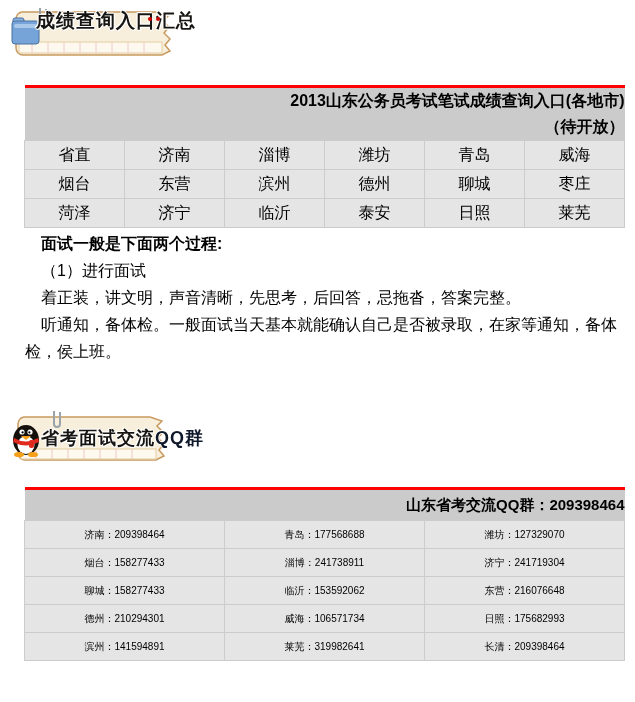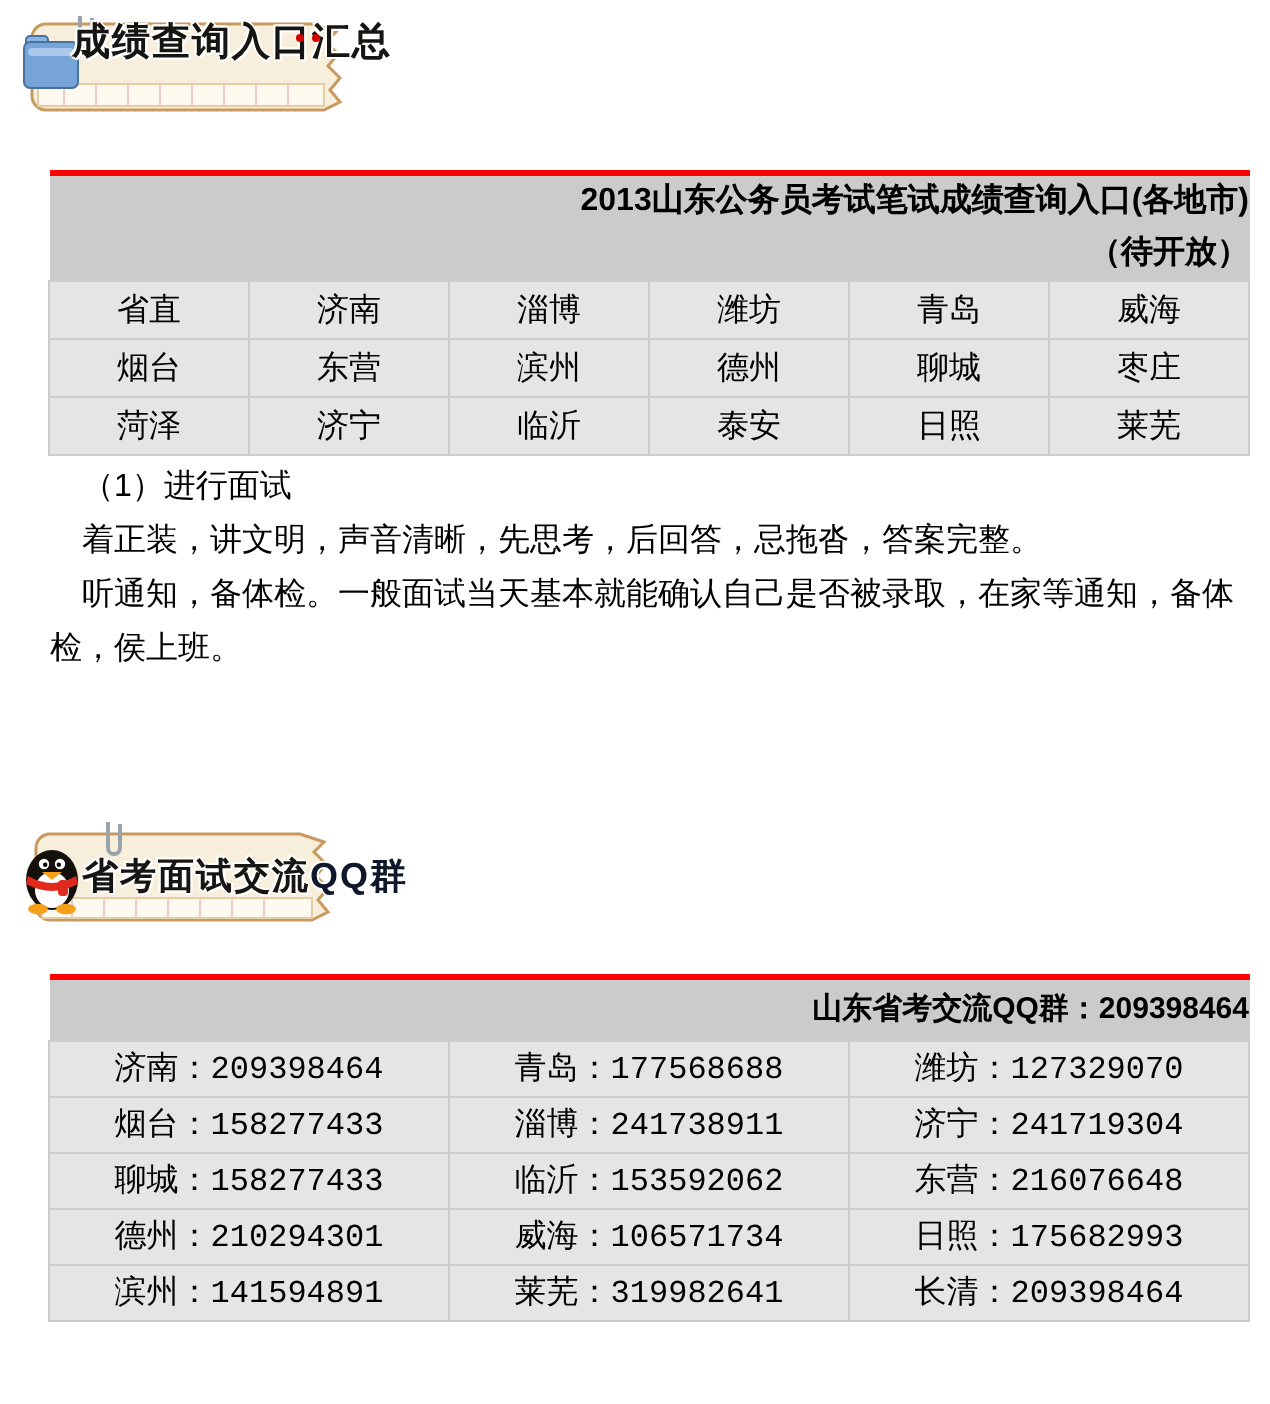--- a/index.html
+++ b/index.html
@@ -34,21 +34,21 @@
     font-weight:bold;font-size:16px;text-align:right;padding:0;
   }
   #score-table th{height:52px;}
   #score-table th .th-line{line-height:26px;}
   #qq-table th{height:30px;line-height:30px;font-size:15px;}
   table.data-table td{
     border:1px solid #cccccc;background:#e5e5e5;text-align:center;
     font-size:16px;font-weight:normal;padding:0;
   }
   #score-table td{height:28px;}
-  #qq-table td{height:27px;font-size:16px;font-family:Liberation Mono, monospace;}
+  #qq-table td{height:27px;font-size:10px;}
 
   
   #article{position:absolute;left:25px;top:230px;width:600px;font-size:16px;line-height:27px;}
   #article p{margin:0;text-indent:16px;}
   #article p.lead{font-weight:bold;}
 </style>
 </head>
 <body>
 
 <div class="banner" id="banner1">
@@ -114,20 +114,21 @@
       <td>济宁</td>
       <td>临沂</td>
       <td>泰安</td>
       <td>日照</td>
       <td>莱芜</td>
     </tr>
   </tbody>
 </table>
 
 <div id="article">
+  <p class="lead">面试一般是下面两个过程:</p>
   <p>（1）进行面试</p>
   <p>着正装，讲文明，声音清晰，先思考，后回答，忌拖沓，答案完整。</p>
   <p>听通知，备体检。一般面试当天基本就能确认自己是否被录取，在家等通知，备体检，侯上班。</p>
 </div>
 
 <div class="banner" id="banner2">
   <svg width="160" height="54" viewBox="0 0 160 54">
 
     <path d="M14 8 H140 l12 4 -5 5 6 6 -5 6 6 6 -5 6 5 6 -8 4 H15 a7 7 0 0 1 -7 -7 V15 a7 7 0 0 1 6 -7 Z" fill="#f7eedc" stroke="#c99a5f" stroke-width="1.5"></path>
 

